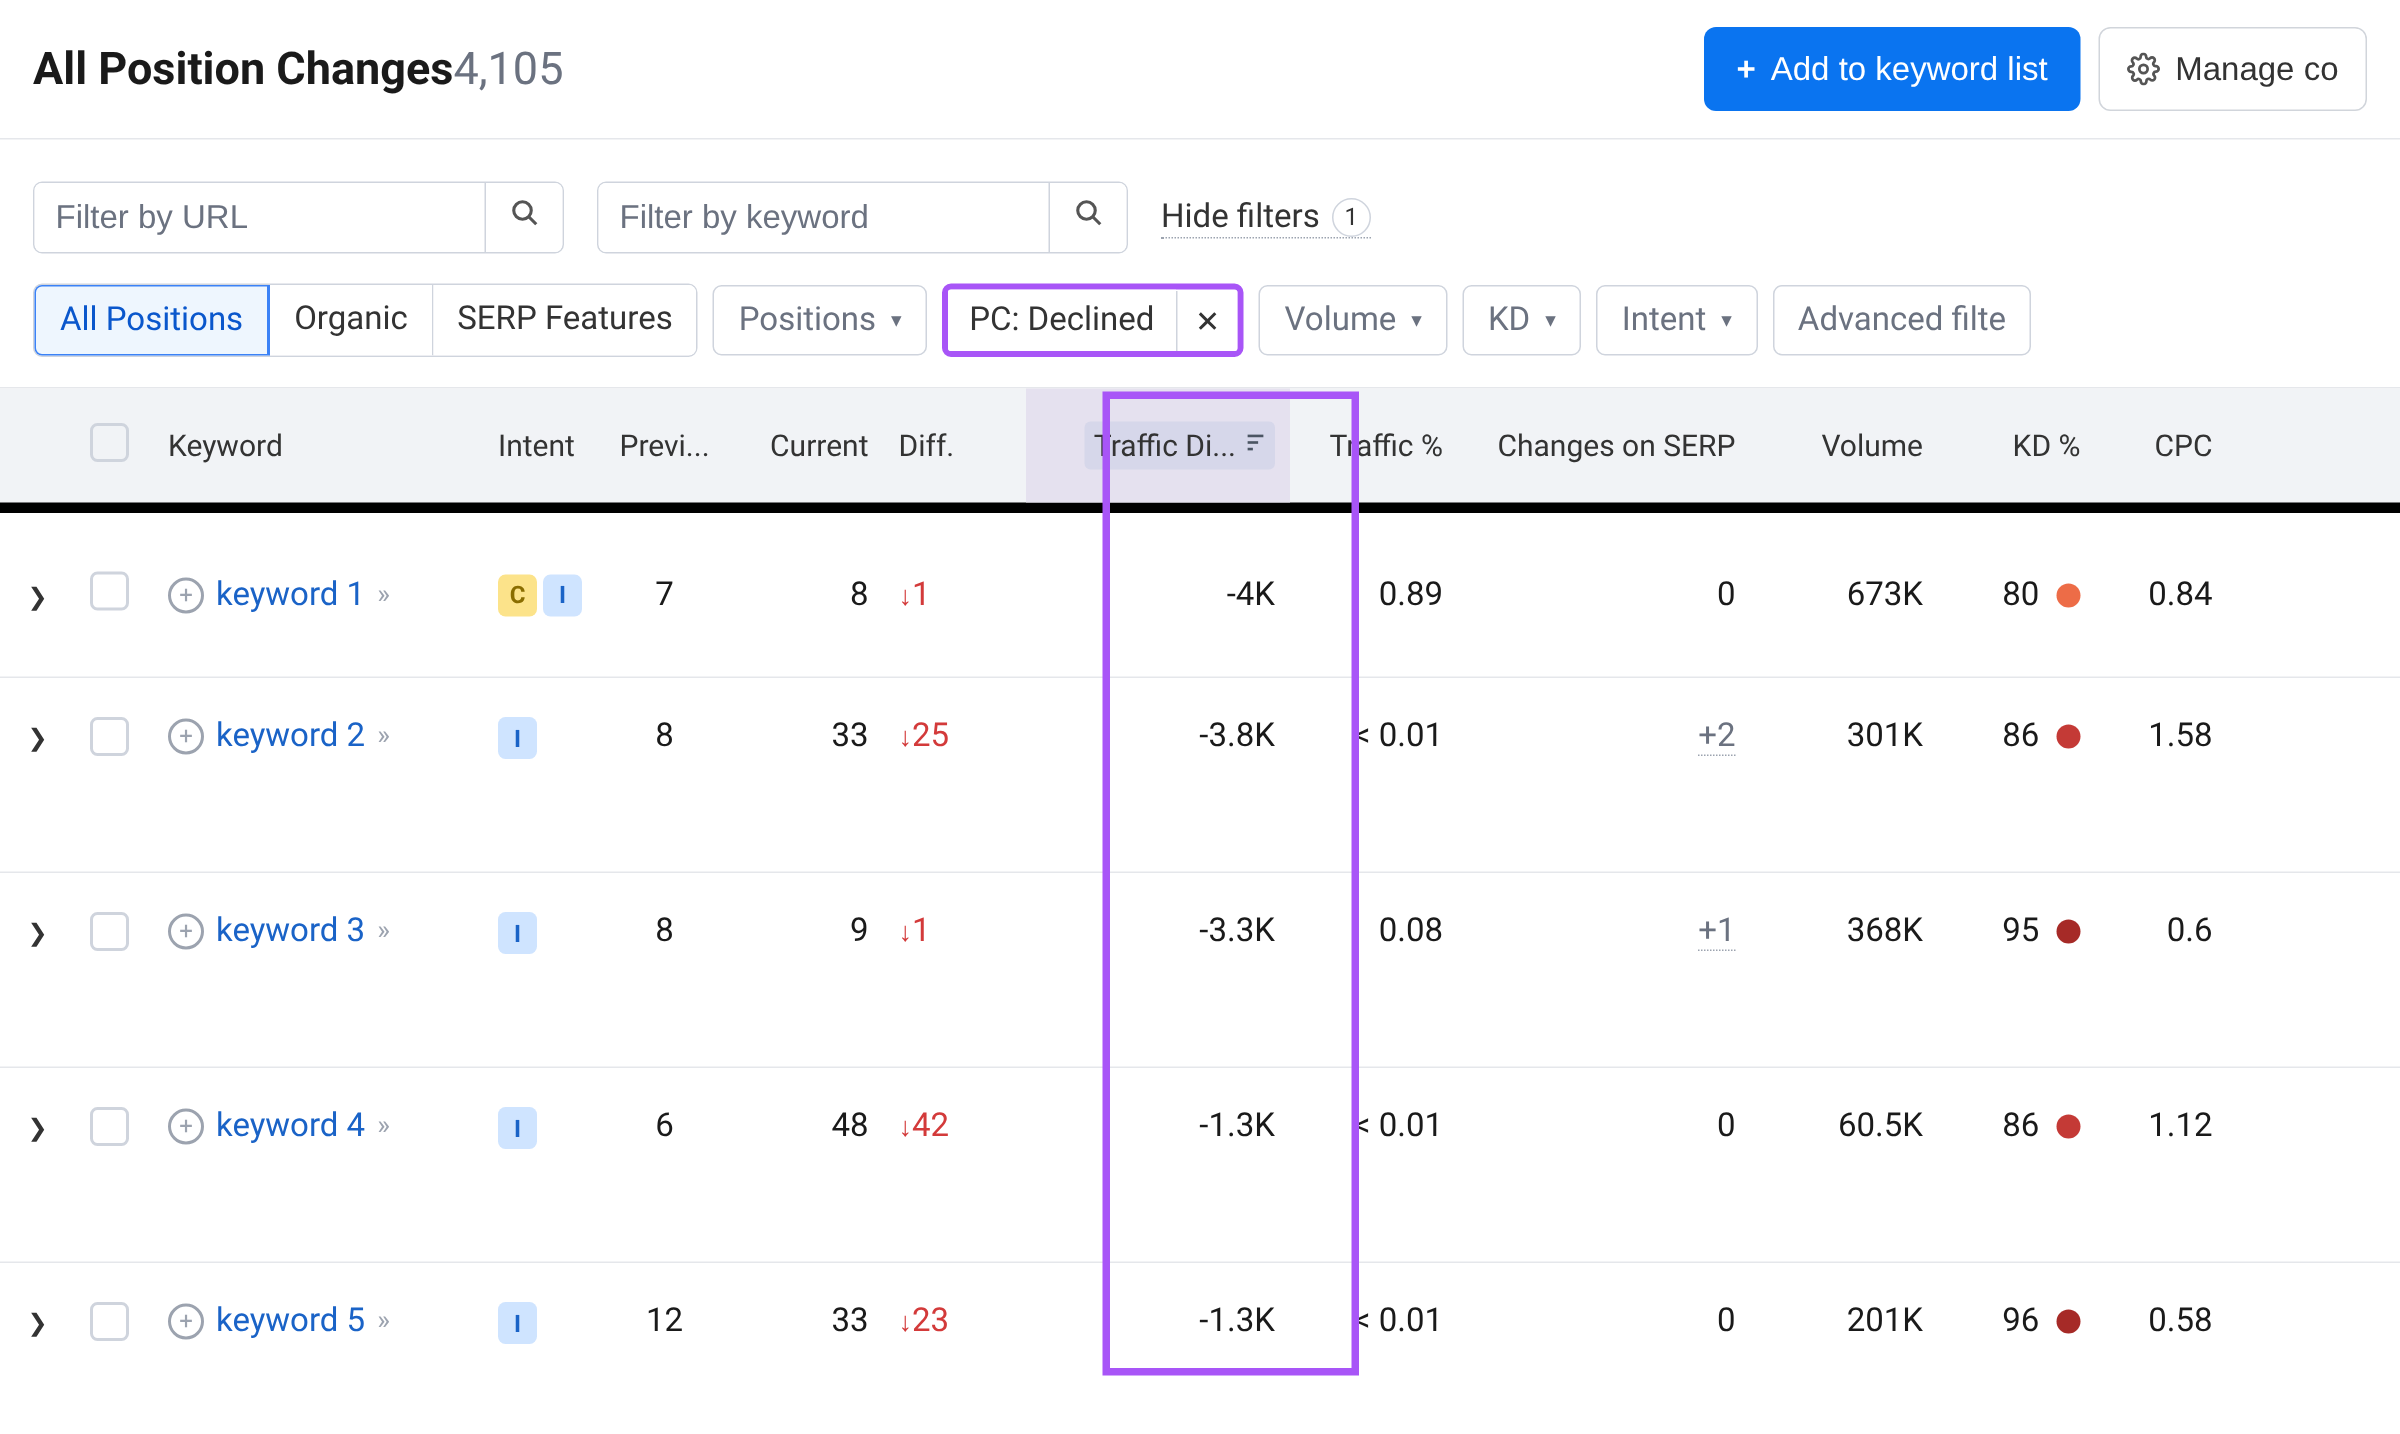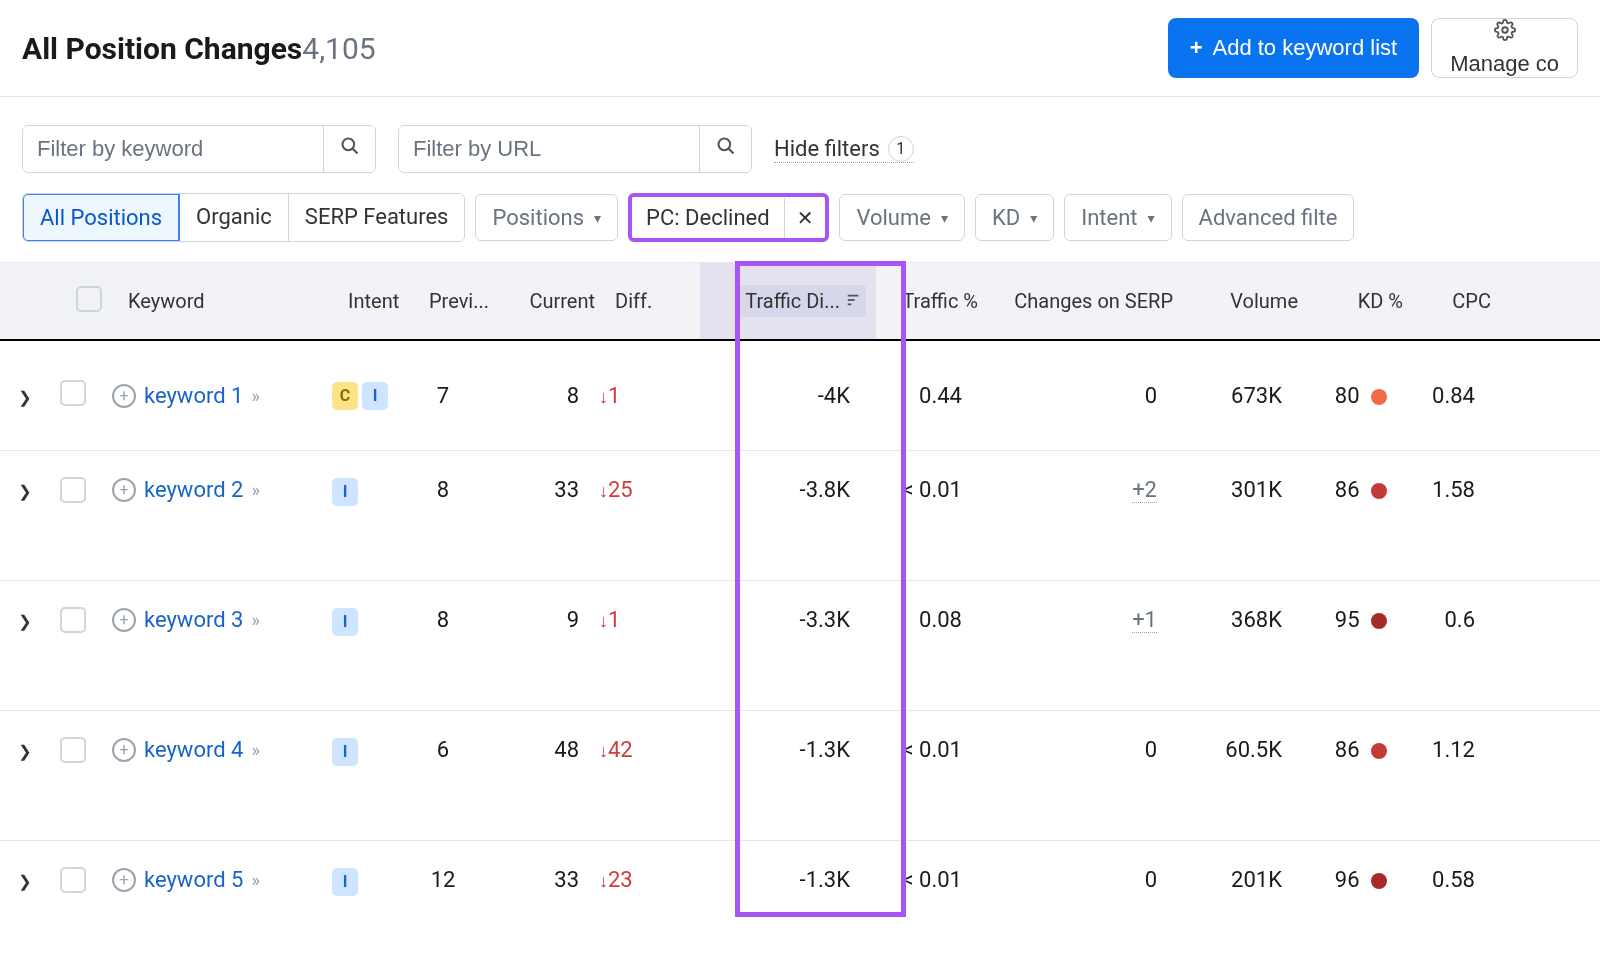--- a/index.html
+++ b/index.html
@@ -43,28 +43,27 @@
     display: flex;
     align-items: center;
     gap: 10px;
     cursor: pointer;
   }
   .btn-secondary {
     background: #fff;
     color: #333;
     border: 1px solid #d1d5db;
     border-radius: 8px;
-    padding: 0 18px;
+    padding: 14px 18px;
     font-size: 22px;
     font-weight: 500;
     display: flex;
     align-items: center;
     gap: 10px;
     cursor: pointer;
-    flex-direction: column;
   }
   .plus-icon {
     font-size: 22px;
     font-weight: 700;
   }
   .gear-icon {
     width: 22px;
     height: 22px;
     display: inline-flex;
     align-items: center;
@@ -190,22 +189,22 @@
     cursor: pointer;
     background: #fff;
   }
   .table {
     width: 100%;
     border-top: 1px solid #e5e7eb;
   }
   .thead {
     display: flex;
     background: #f1f3f6;
-    border-bottom: 2px solid #000000;
-    padding: 22px 16px;
+    border-bottom: 7px solid #000000;
+    padding: 22px 0;
     font-size: 20px;
     color: #333;
     align-items: center;
   }
   .col { padding: 0 10px; }
   .col-expand { width: 50px; text-align: center; }
   .col-check { width: 52px; text-align: left; }
   .col-keyword { width: 220px; }
   .col-intent { width: 80px; text-align: left; }
   .col-prev { width: 82px; text-align: center; }
@@ -335,32 +334,32 @@
             <path d="M19.4 15a1.65 1.65 0 0 0 .33 1.82l.06.06a2 2 0 1 1-2.83 2.83l-.06-.06a1.65 1.65 0 0 0-1.82-.33 1.65 1.65 0 0 0-1 1.51V21a2 2 0 0 1-4 0v-.09a1.65 1.65 0 0 0-1-1.51 1.65 1.65 0 0 0-1.82.33l-.06.06a2 2 0 1 1-2.83-2.83l.06-.06a1.65 1.65 0 0 0 .33-1.82 1.65 1.65 0 0 0-1.51-1H3a2 2 0 0 1 0-4h.09a1.65 1.65 0 0 0 1.51-1 1.65 1.65 0 0 0-.33-1.82l-.06-.06a2 2 0 1 1 2.83-2.83l.06.06a1.65 1.65 0 0 0 1.82.33h0a1.65 1.65 0 0 0 1-1.51V3a2 2 0 0 1 4 0v.09a1.65 1.65 0 0 0 1 1.51 1.65 1.65 0 0 0 1.82-.33l.06-.06a2 2 0 1 1 2.83 2.83l-.06.06a1.65 1.65 0 0 0-.33 1.82v0a1.65 1.65 0 0 0 1.51 1H21a2 2 0 0 1 0 4h-.09a1.65 1.65 0 0 0-1.51 1z"></path>
           </svg>
       </span>
       <span>Manage co</span>
     </button>
   </div>
 </div>
 
 <div class="filters-row1">
   <div class="input-group">
-    <input type="text" placeholder="Filter by keyword" style="">
+    <input type="text" placeholder="Filter by URL" style="">
     <button class="search-btn">
       <span>
         <svg width="20" height="20" viewBox="0 0 24 24" fill="none" stroke="#555" stroke-width="2.5">
             <circle cx="10" cy="10" r="7"></circle>
             <line x1="21" y1="21" x2="15" y2="15"></line>
           </svg>
       </span>
     </button>
   </div>
   <div class="input-group">
-    <input type="text" placeholder="Filter by URL" style="">
+    <input type="text" placeholder="Filter by keyword" style="">
     <button class="search-btn">
       <span>
         <svg width="20" height="20" viewBox="0 0 24 24" fill="none" stroke="#555" stroke-width="2.5">
             <circle cx="10" cy="10" r="7"></circle>
             <line x1="21" y1="21" x2="15" y2="15"></line>
           </svg>
       </span>
     </button>
   </div>
   <span class="hide-filters">
@@ -438,21 +437,21 @@
         <span class="add-circle">+</span>
         <span class="keyword-link">keyword 1</span>
         <span class="arrows">»</span>
       </div>
     </div>
     <div class="col col-intent"><span class="intent-badge intent-c">C</span><span class="intent-badge intent-i">I</span></div>
     <div class="col col-prev">7</div>
     <div class="col col-curr">8</div>
     <div class="col col-diff"><span class="diff-down"><span class="diff-arrow">↓</span>1</span></div>
     <div class="col col-tdiff tdiff-highlight">-4K</div>
-    <div class="col col-trafficp">0.44</div>
+    <div class="col col-trafficp">0.89</div>
     <div class="col col-changes"><span>0</span></div>
     <div class="col col-volume">673K</div>
     <div class="col col-kd">80 <span class="kd-dot kd-orange"></span></div>
     <div class="col col-cpc">0.84</div>
   </div>
       <div class="trow">
     <div class="col col-expand"><span class="expander">❯</span></div>
     <div class="col col-check"><span class="checkbox"></span></div>
     <div class="col col-keyword">
       <div class="keyword-cell">

